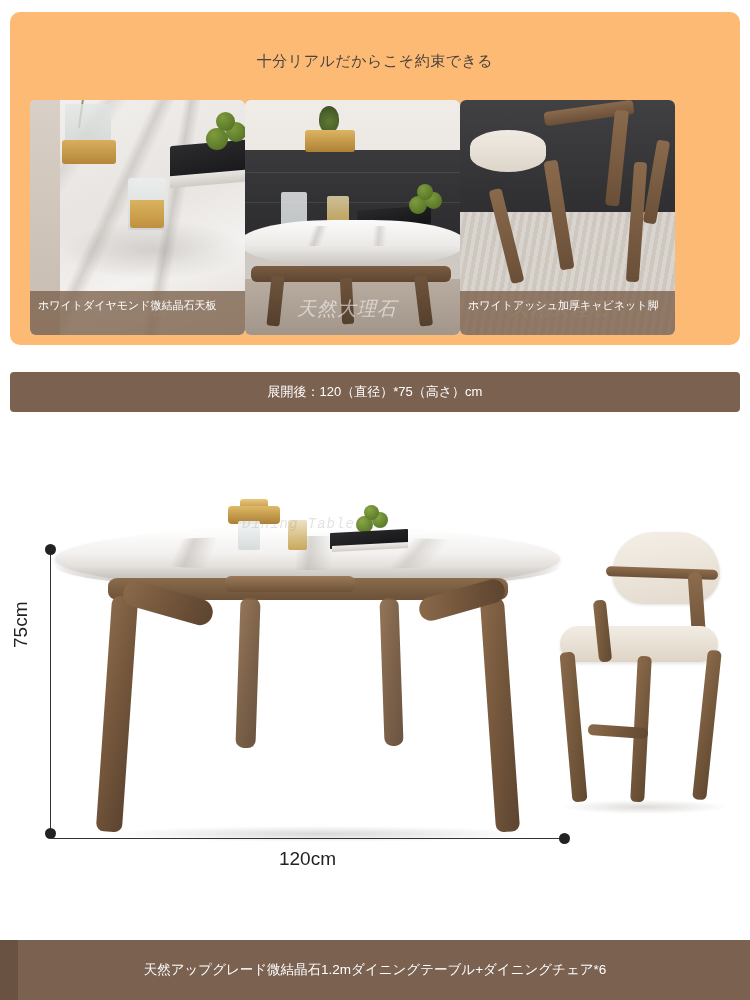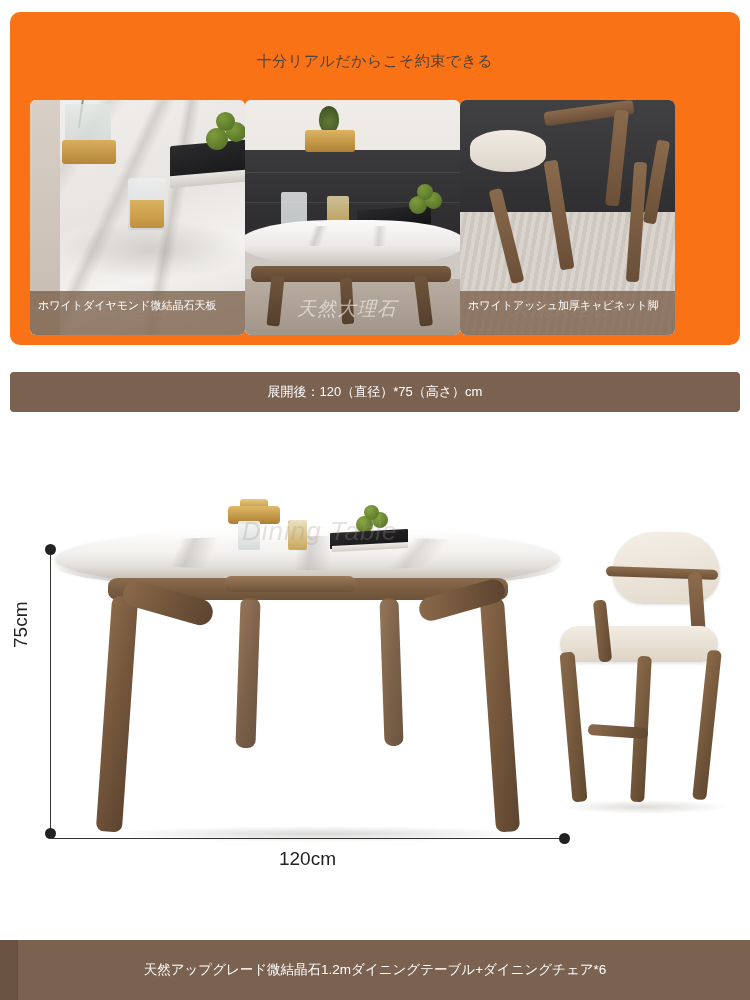--- a/index.html
+++ b/index.html
@@ -15,21 +15,21 @@
     position: relative;
   }
 
   
   .top-panel {
     position: absolute;
     left: 10px;
     top: 12px;
     width: 730px;
     height: 333px;
-    background: #f97316;
+    background: #fdba74;
     border-radius: 10px;
   }
   .top-title {
     position: absolute;
     top: 40px;
     left: 0;
     width: 100%;
     text-align: center;
     font-size: 15px;
     color: #4a4340;
@@ -383,24 +383,24 @@
     position: absolute;
     font-family: "Liberation Serif", serif;
     font-style: italic;
     color: rgba(255,255,255,0.55);
     font-size: 19px;
     letter-spacing: 1px;
     pointer-events: none;
   }
   .wm2 {
     position: absolute;
-    font-family: Liberation Sans, sans-serif;
+    font-family: Liberation Mono, monospace;
     font-style: italic;
     color: rgba(160,150,140,0.28);
-    font-size: 26px;
+    font-size: 14px;
     letter-spacing: 1px;
     pointer-events: none;
   }
 
   
   .footer {
     position: absolute;
     left: 0;
     top: 940px;
     width: 750px;

